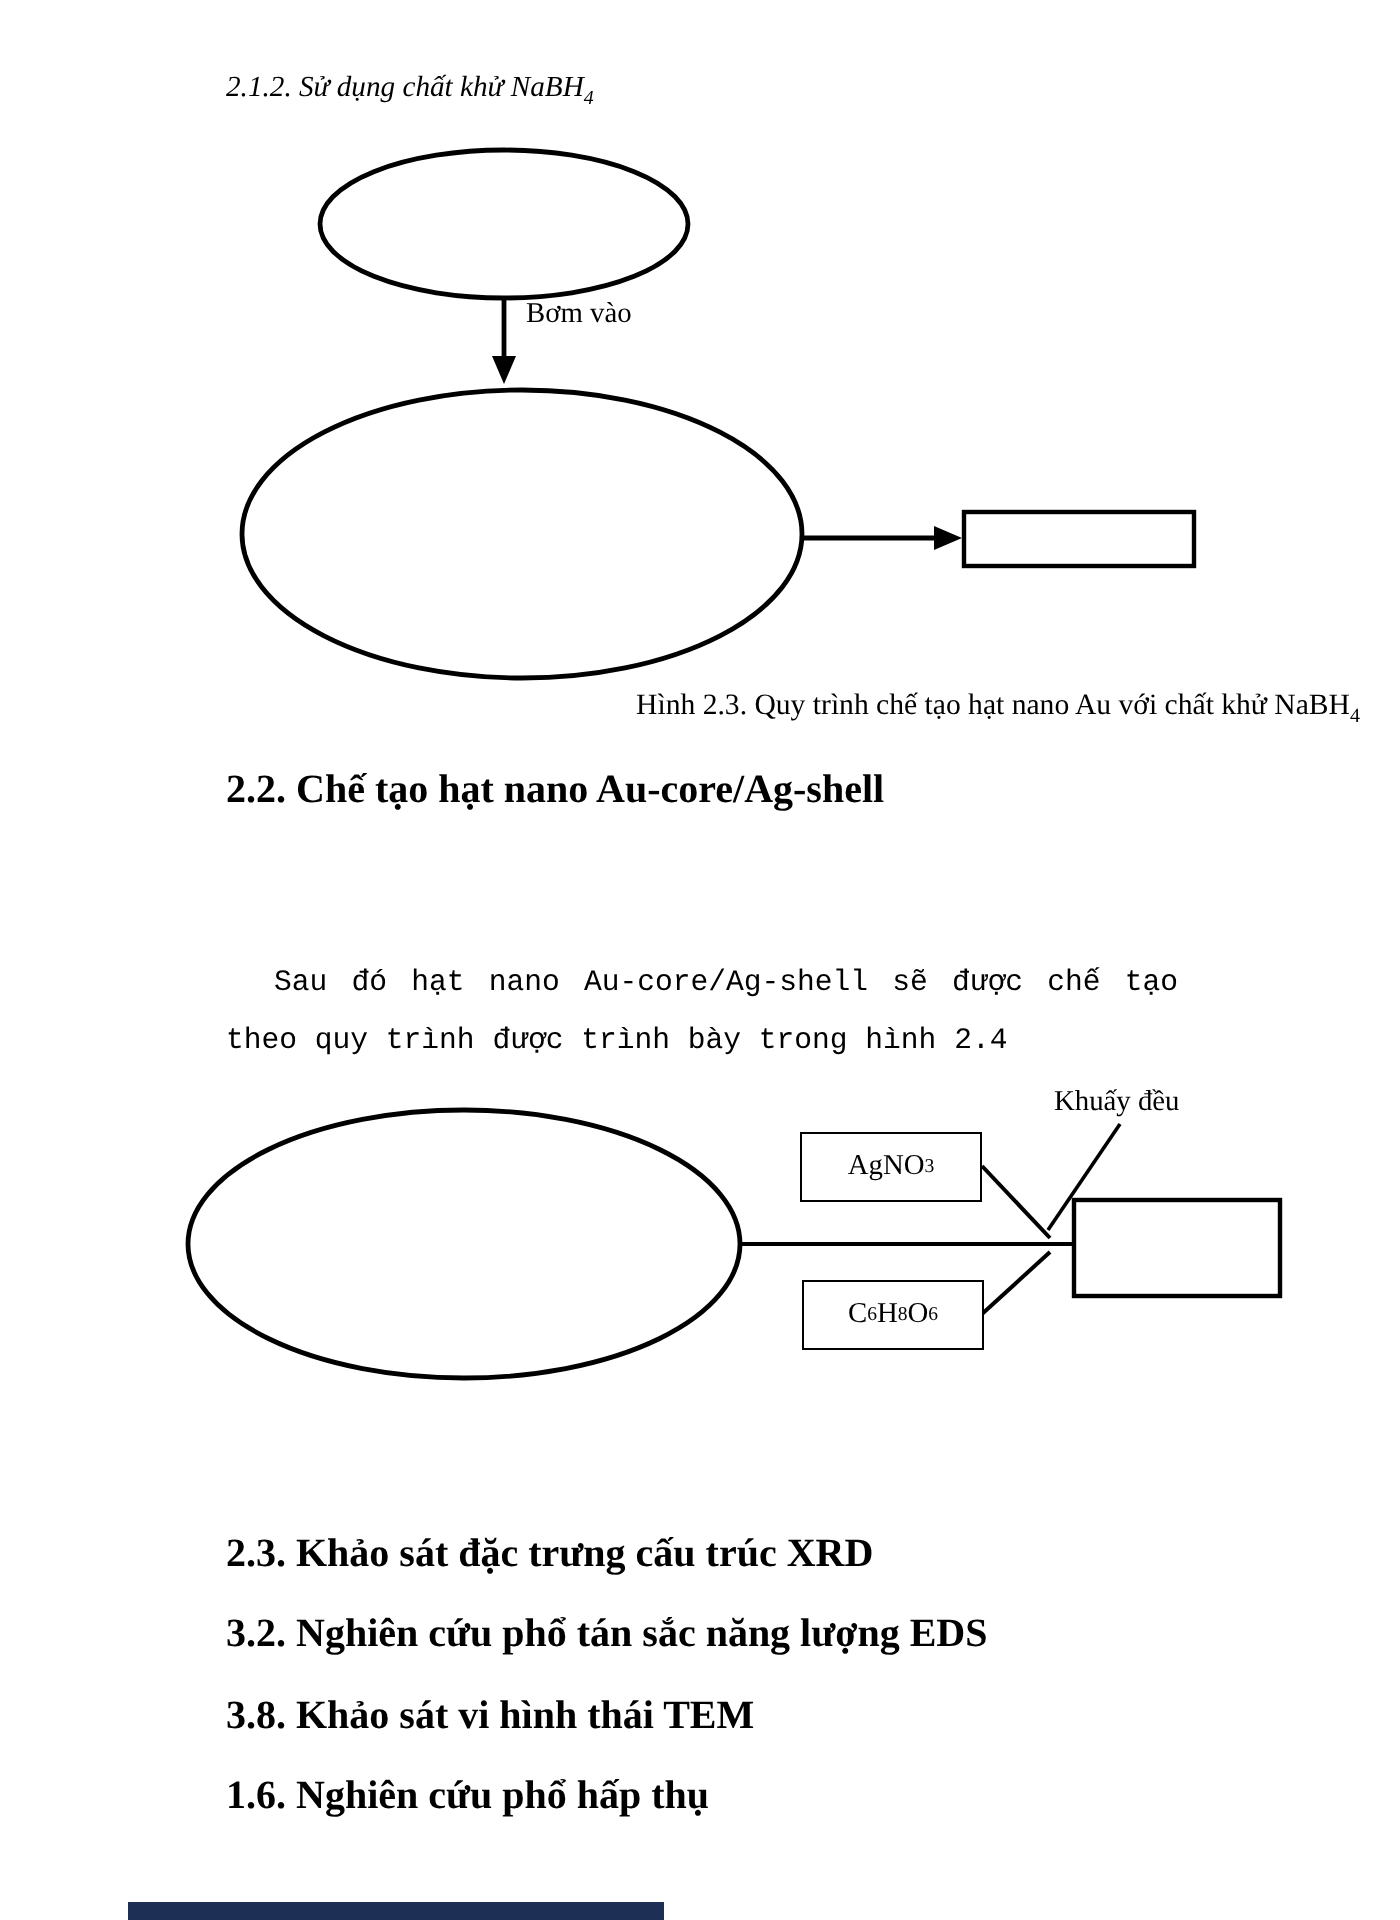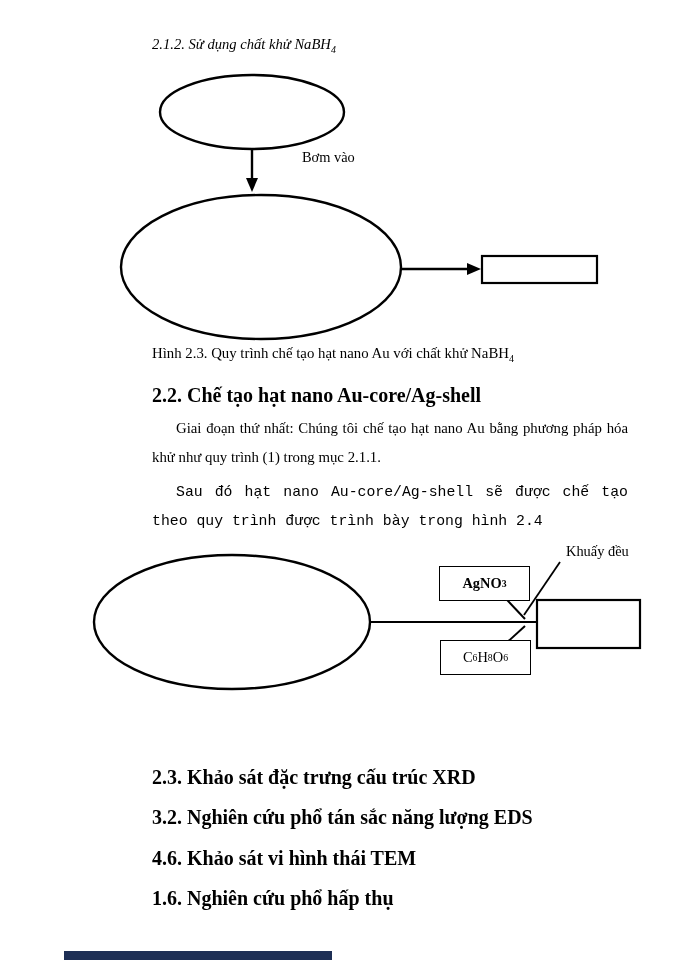--- a/index.html
+++ b/index.html
@@ -8,38 +8,38 @@
     width: 700px; height: 960px;
     font-family: "Liberation Serif", serif;
     color: #000000;
   }
   .page {
     position: relative;
     width: 700px; height: 960px;
     background: #ffffff;
     overflow: hidden;
   }
-  .abs { position: absolute; margin-left: 39px; }
+  .abs { position: absolute; }
   .italic-heading {
     font-style: italic;
     font-size: 14.6px;
   }
   .bold-heading {
     font-weight: bold;
     font-size: 20px;
   }
   .body-text {
     font-size: 14.8px;
     line-height: 29px;
     text-align: justify;
   }
   .indent-first { text-indent: 24px; }
   .caption {
     font-size: 14.8px;
-    text-align: left;
+    text-align: right;
   }
   .diagram-label { font-size: 14.4px; }
   .reagent-box {
     border: 1.6px solid #000;
     display: flex;
     align-items: center;
     justify-content: center;
     font-size: 14.4px;
     background: #ffffff;
   }
@@ -79,34 +79,33 @@
   </svg>
 
   <div class="abs italic-heading" style="left:113px; top:36px;">2.1.2. Sử dụng chất khử NaBH<sub>4</sub></div>
 
   <div class="abs diagram-label" style="left:263px; top:149px;">Bơm vào</div>
 
   <div class="abs caption" style="left:113px; top:345px; width:567px;">Hình 2.3. Quy trình chế tạo hạt nano Au với chất khử NaBH<sub>4</sub></div>
 
   <div class="abs bold-heading" style="left:113px; top:384px;">2.2. Chế tạo hạt nano Au-core/Ag-shell</div>
 
-  <div class="abs body-text indent-first" style="left:113px; top:414px; width:476px;">Giai đoạn thứ nhất: Chúng tôi chế tạo hạt nano Au bằng phương pháp hóa khử như quy trình (1) trong  mục 2.1.1.</div>
 
   <div class="abs body-text indent-first" style="left:113px; top:478px; width:476px;font-family:Liberation Mono, monospace;">Sau đó hạt nano Au-core/Ag-shell sẽ được chế tạo theo quy trình được trình bày trong hình 2.4</div>
 
   <div class="abs diagram-label" style="left:527px; top:543px;text-align:right;">Khuấy đều</div>
 
-  <div class="abs reagent-box" style="left:400px; top:566px; width:91px; height:35px;font-weight:bold;">AgNO<sub>3</sub></div>
+  <div class="abs reagent-box" style="left:400px; top:566px; width:91px; height:35px;">AgNO<sub>3</sub></div>
 
   <div class="abs reagent-box" style="left:401px; top:640px; width:91px; height:35px;">C<sub>6</sub>H<sub>8</sub>O<sub>6</sub></div>
 
 
   <div class="abs bold-heading" style="left:113px; top:766px;">2.3. Khảo sát đặc trưng cấu trúc XRD</div>
 
   <div class="abs bold-heading" style="left:113px; top:806px;">3.2. Nghiên cứu phổ tán sắc năng lượng EDS</div>
 
-  <div class="abs bold-heading" style="left:113px; top:847px;">4.6. Khảo sát vi hình thái TEM</div>
+  <div class="abs bold-heading" style="left:113px; top:847px;">3.8. Khảo sát vi hình thái TEM</div>
 
   <div class="abs bold-heading" style="left:113px; top:887px;">1.6. Nghiên cứu phổ hấp thụ</div>
 
   <div class="footer-bar" style="background: rgb(30, 47, 85);"></div>
 
 </div>
 
 </body></html>

